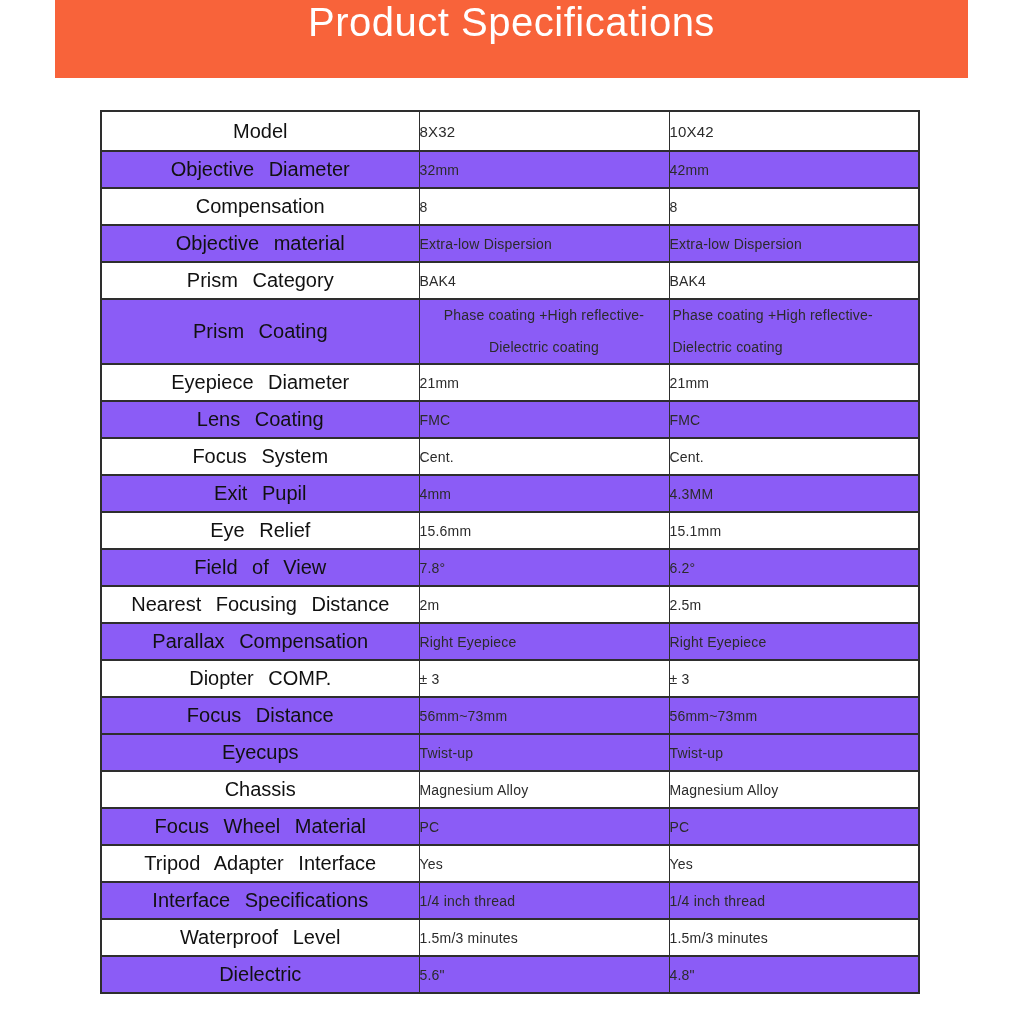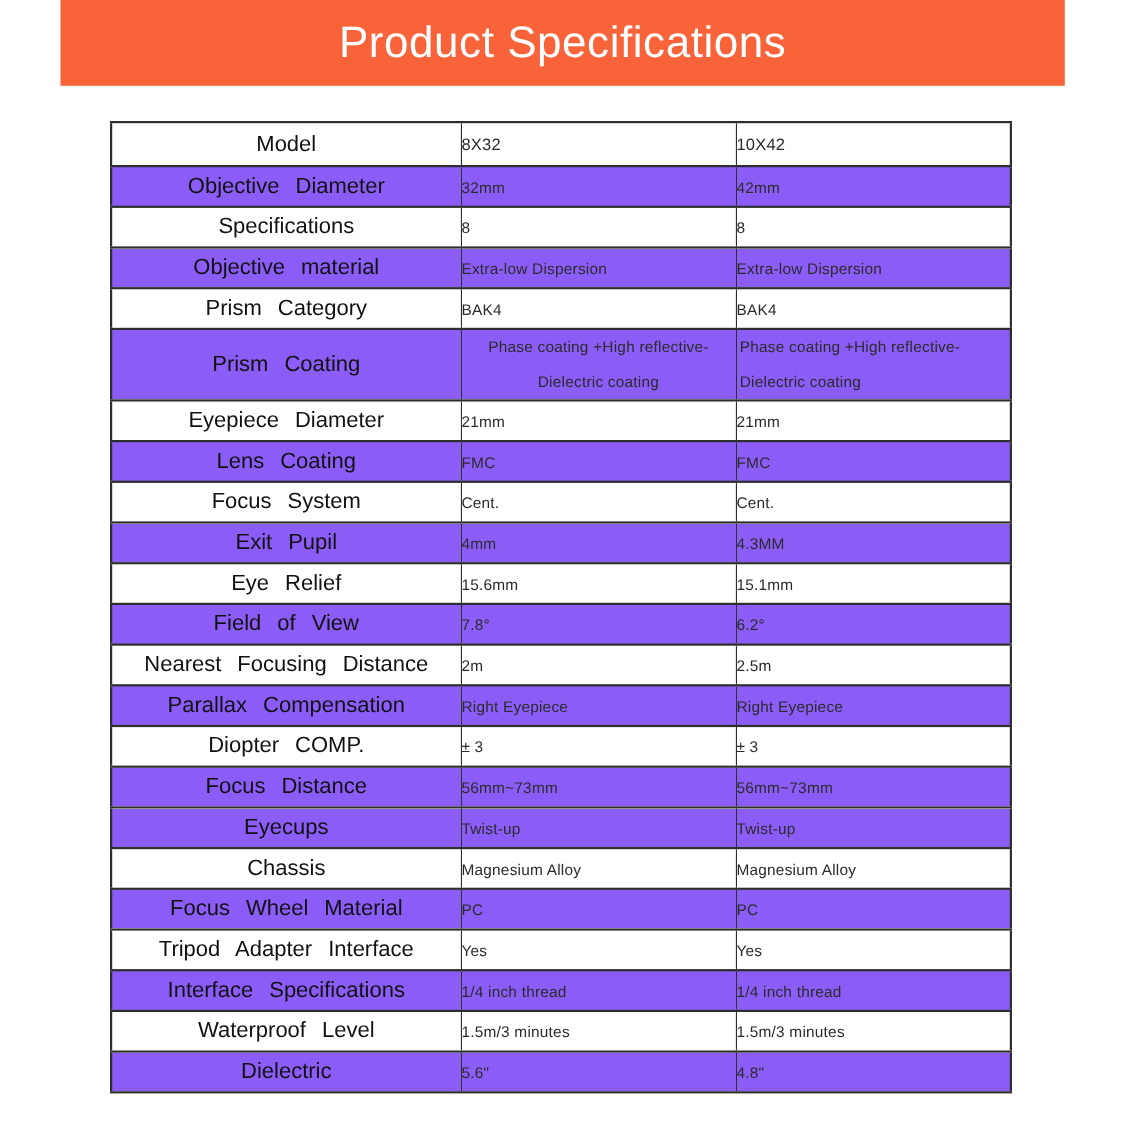--- a/index.html
+++ b/index.html
@@ -13,21 +13,20 @@
     overflow: hidden;
   }
   .banner {
     position: absolute;
     left: 55px;
     top: 0;
     width: 913px;
     height: 78px;
     background: #f8633a;
     display: flex;
-    align-items: center;
     justify-content: center;
   }
   .banner h1 {
     margin: 0;
     color: #ffffff;
     font-size: 40px;
     font-weight: 400;
     letter-spacing: 0.5px;
   }
   table.spec-table {
@@ -102,21 +101,21 @@
         <td class="label-cell">Model</td>
         <td class="value-cell v1">8X32</td>
         <td class="value-cell v2">10X42</td>
       </tr>
       <tr class="shaded">
         <td class="label-cell">Objective Diameter</td>
         <td class="value-cell v1">32mm</td>
         <td class="value-cell v2">42mm</td>
       </tr>
       <tr>
-        <td class="label-cell">Specifications</td>
+        <td class="label-cell">Compensation</td>
         <td class="value-cell v1">8</td>
         <td class="value-cell v2">8</td>
       </tr>
       <tr class="shaded">
         <td class="label-cell">Objective material</td>
         <td class="value-cell v1">Extra-low Dispersion</td>
         <td class="value-cell v2">Extra-low Dispersion</td>
       </tr>
       <tr>
         <td class="label-cell">Prism Category</td>

